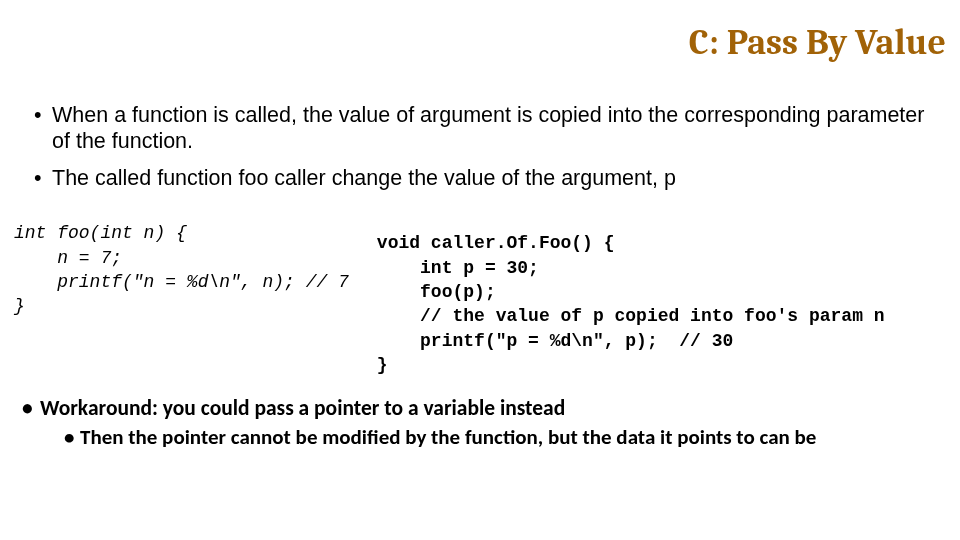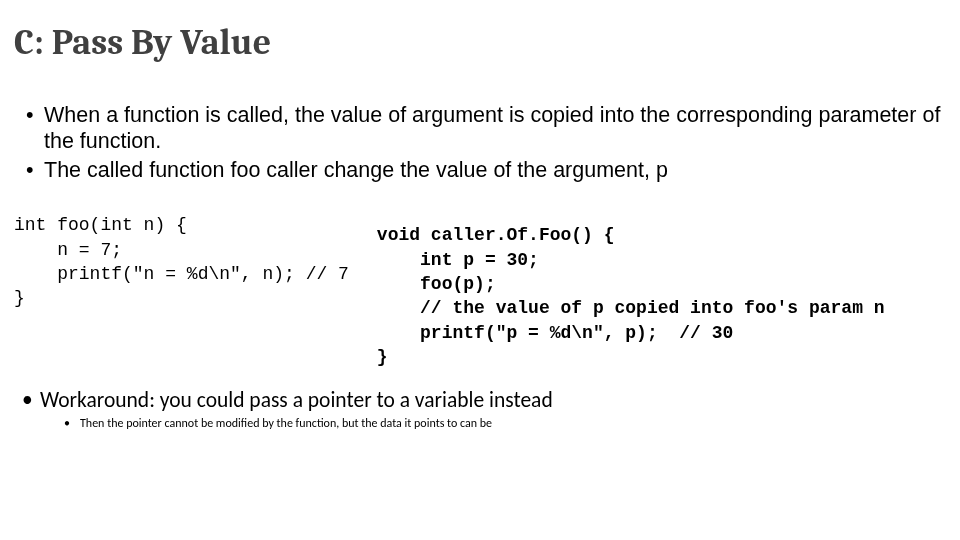--- a/index.html
+++ b/index.html
@@ -13,90 +13,92 @@
     overflow: hidden;
   }
   .slide {
     width: 960px;
     height: 540px;
     box-sizing: border-box;
     padding: 22px 14px 0 14px;
     position: relative;
   }
   .title {
-    text-align: left;
+    text-align: right;
     font-family: "Cambria", "Georgia", serif;
     font-weight: 700;
     font-size: 36px;
-    color: #404040;
+    color: #a16207;
     margin: 0 0 40px 0;
     line-height: 1.15;
   }
   ul.top {
     list-style: none;
     margin: 0 0 30px 0;
     padding: 0 0 0 8px;
     font-family: Arial, Helvetica, sans-serif;
     font-size: 21.5px;
     line-height: 1.18;
   }
   ul.top > li {
     position: relative;
     padding-left: 18px;
-    margin: 4px;
+    margin: 12px;
   }
   ul.top > li::before {
     content: "•";
     position: absolute;
     left: 0;
     top: 0;
   }
   .code-row {
     display: flex;
     align-items: flex-start;
     font-family: "Courier New", Courier, monospace;
     font-size: 18px;
     line-height: 1.35;
     white-space: pre;
     margin-bottom: 18px;
   }
   .code-left {
     flex: 0 0 auto;
     padding-left: 0;
+    font-style: italic;
   }
   .code-right {
     flex: 0 0 auto;
     padding-left: 28px;
     padding-top: 10px;
     font-weight: bold;
   }
   ul.bottom {
     list-style: none;
     margin: 0;
     padding: 0 0 0 8px;
     font-family: "Calibri", "Segoe UI", Arial, sans-serif;
     font-size: 21.5px;
     line-height: 1.25;
   }
   ul.bottom > li {
     position: relative;
     padding-left: 18px;
     margin: 0;
+    font-weight: bold;
   }
   ul.bottom > li::before {
     content: "•";
     position: absolute;
     left: 0;
     top: 0;
   }
   ul.sub {
     list-style: none;
     margin: 2px 0 0 0;
     padding: 0 0 0 24px;
-    font-size: 12px;
+    font-size: 21px;
   }
   ul.sub > li {
     position: relative;
     padding-left: 16px;
   }
   ul.sub > li::before {
     content: "•";
     position: absolute;
     left: 0;
     top: 0;

